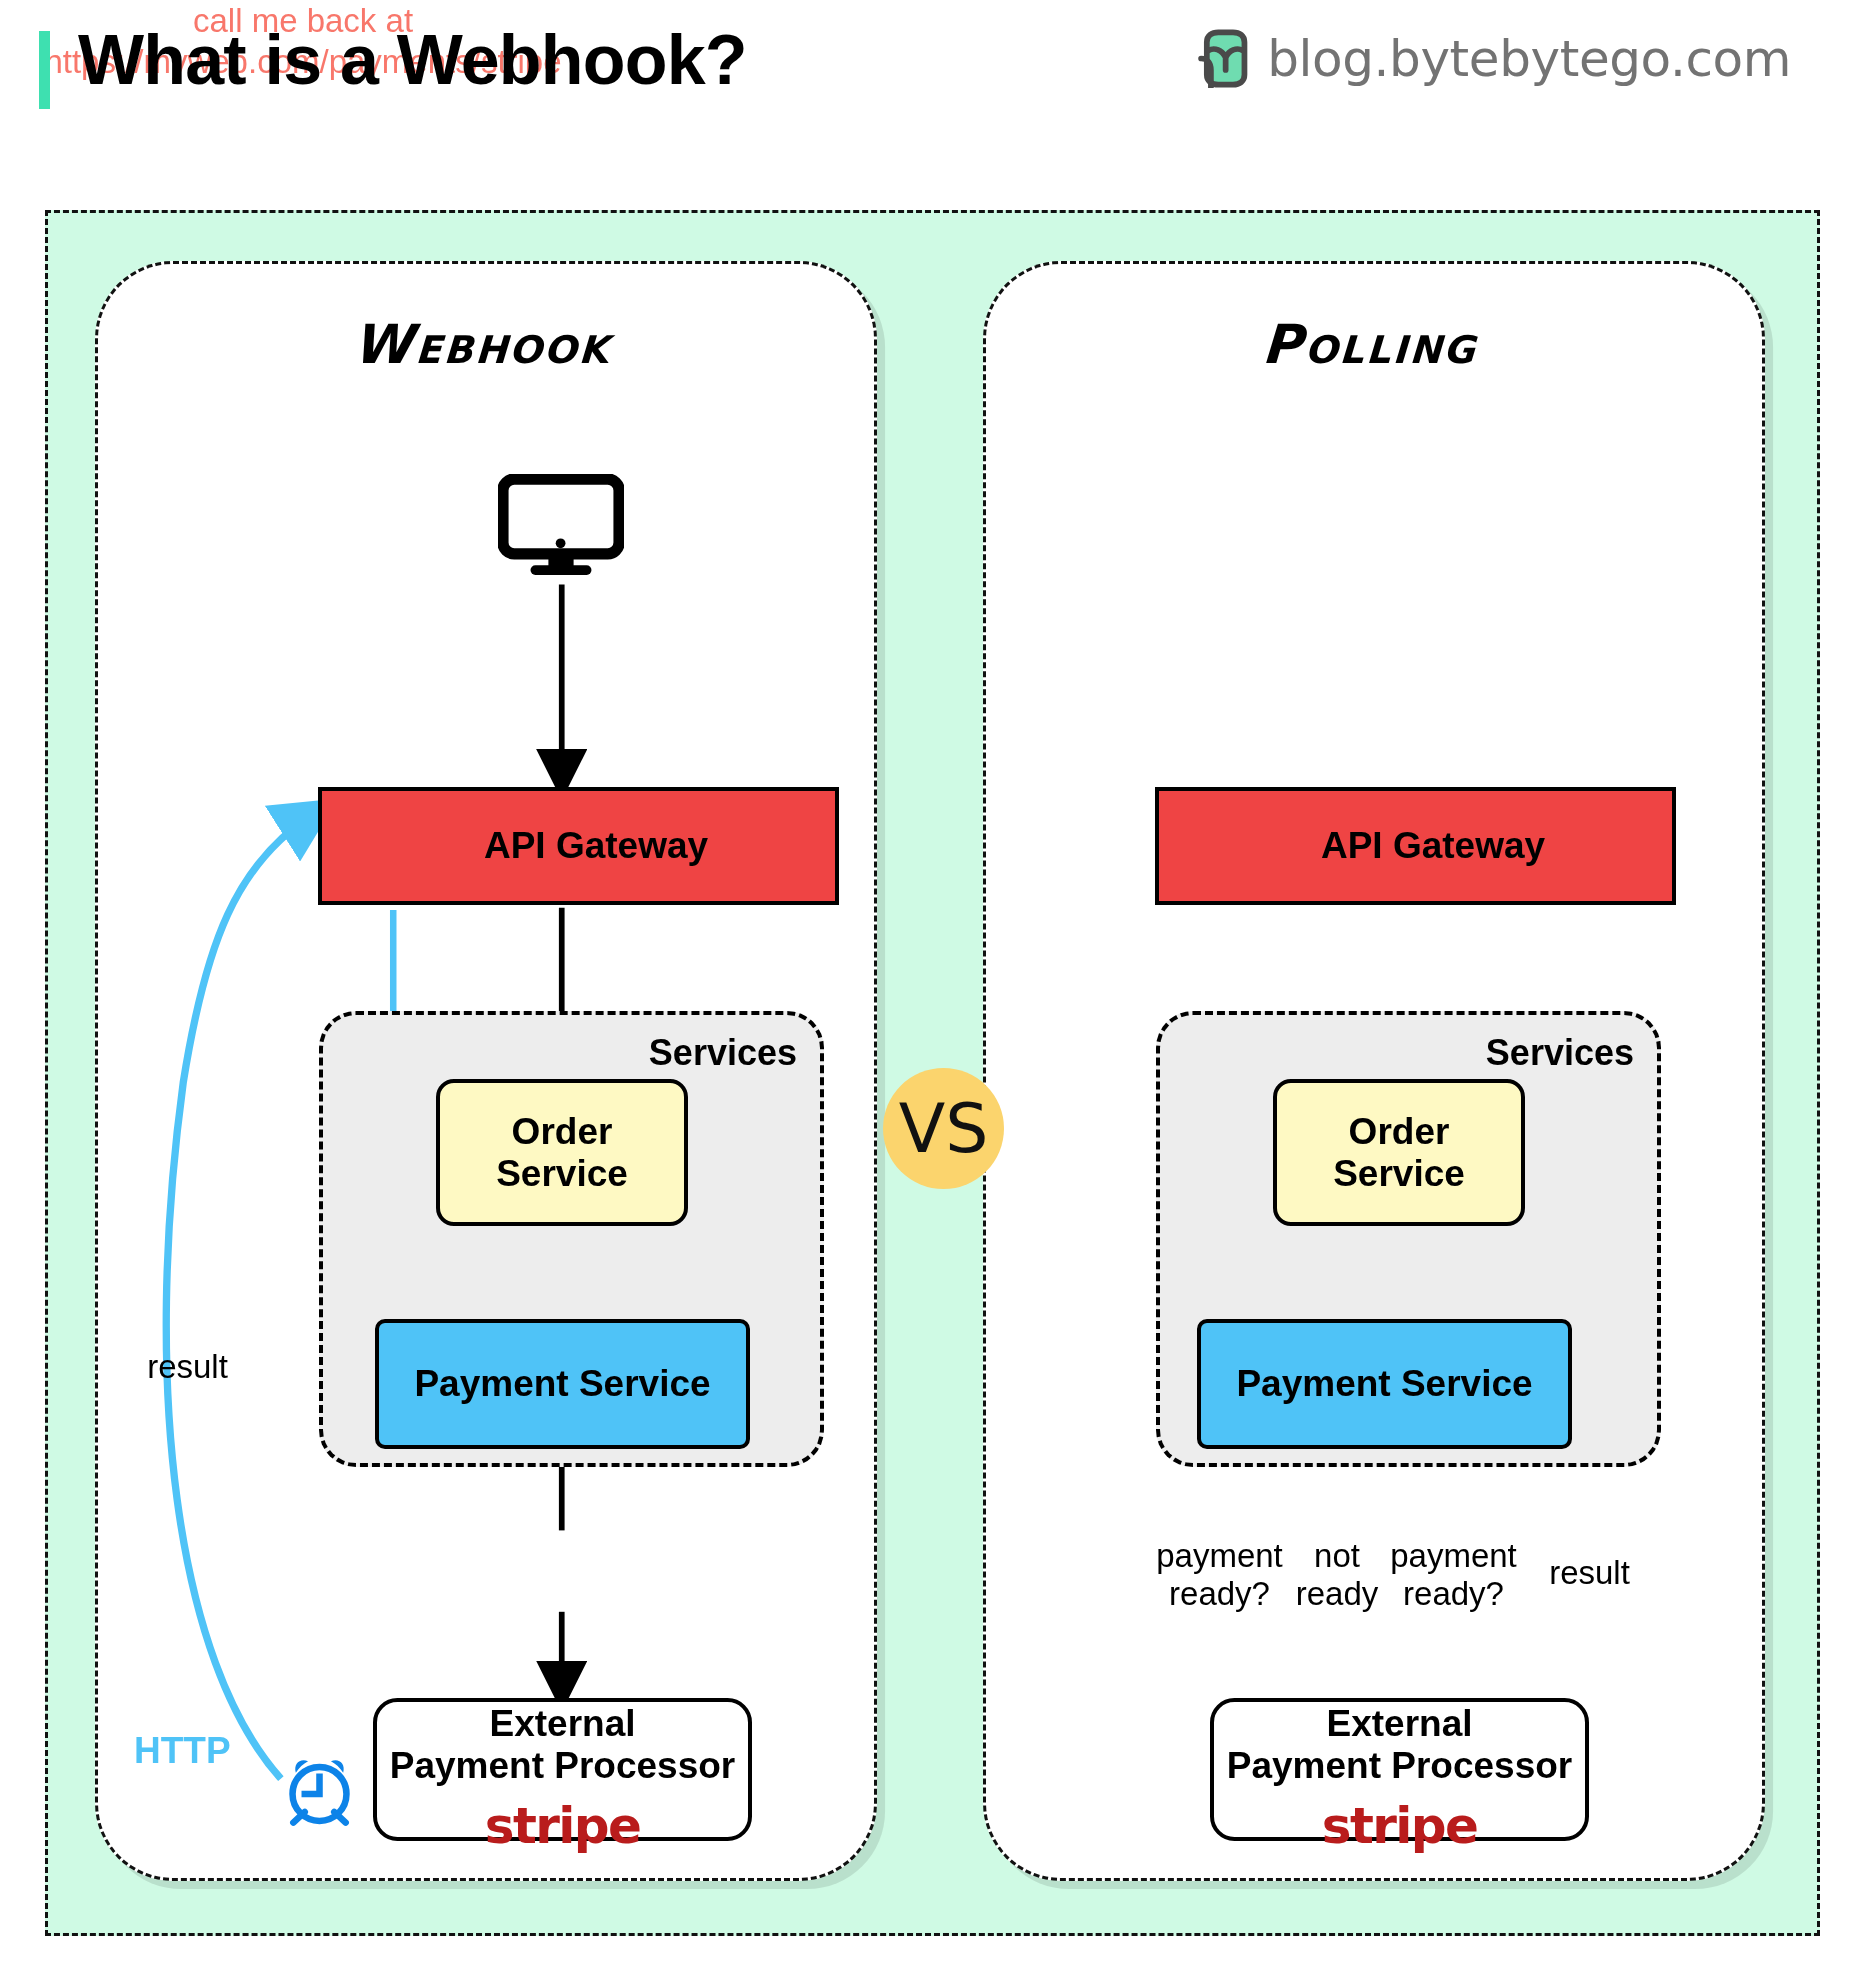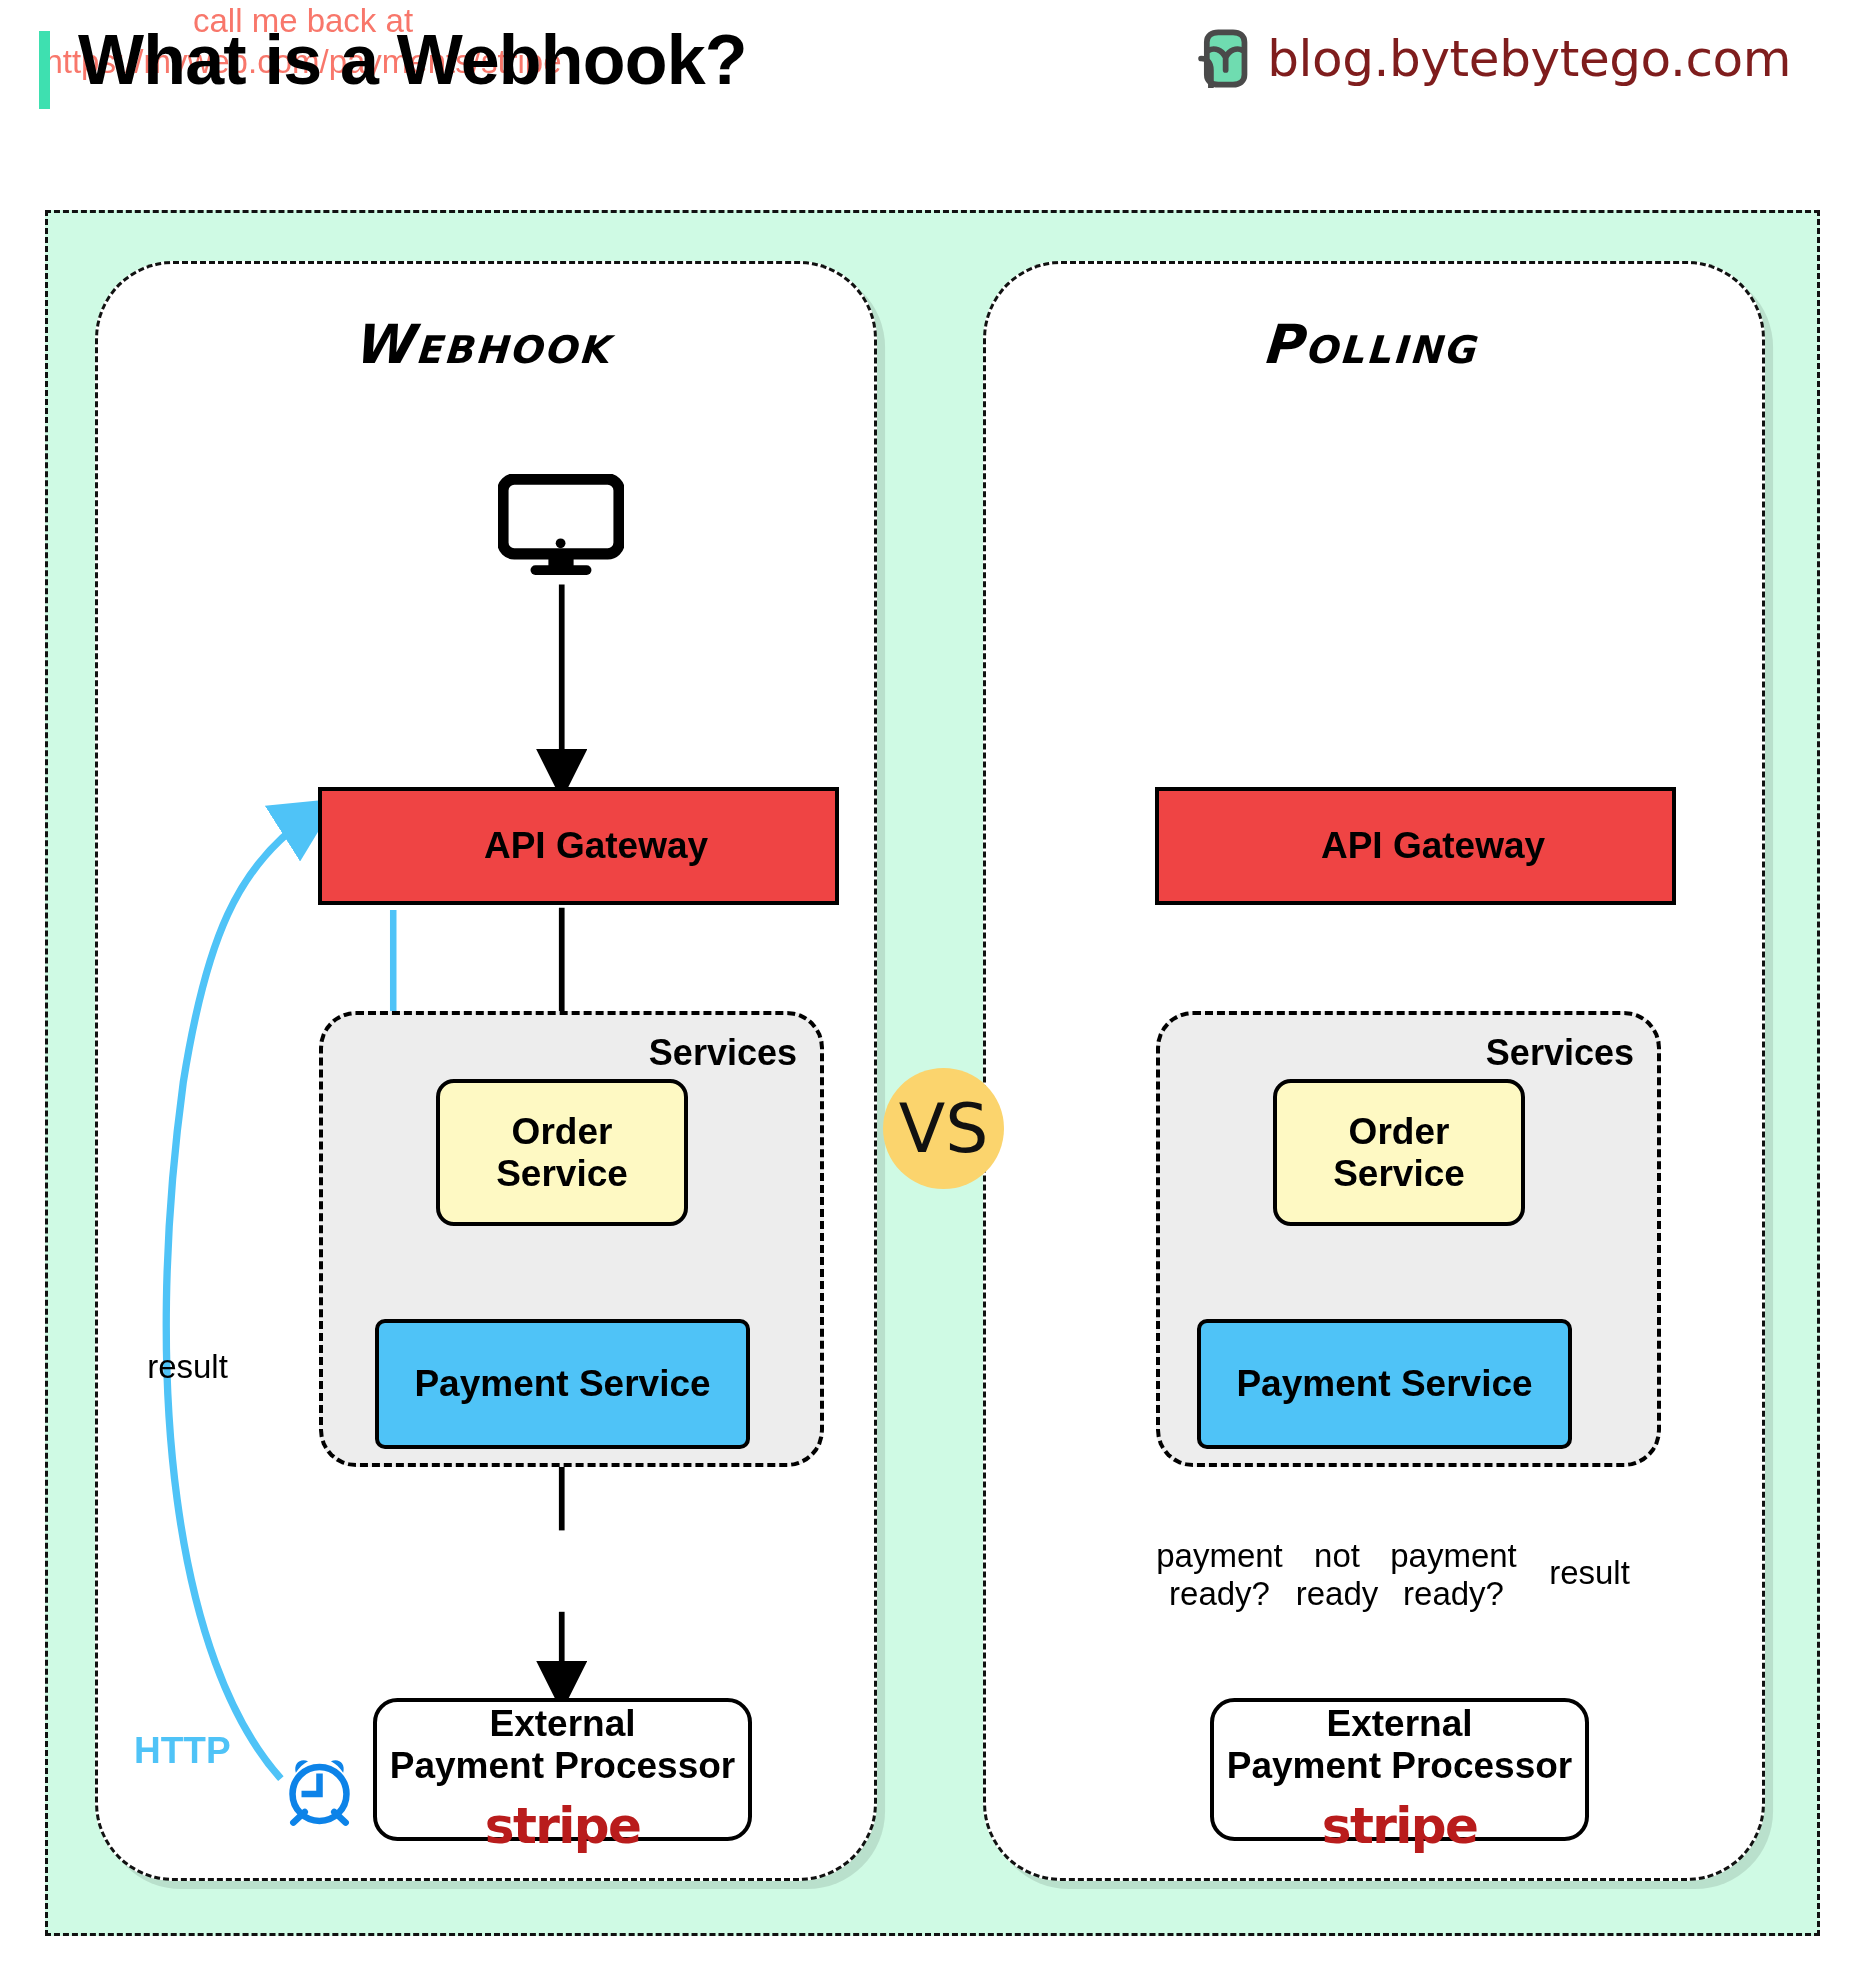--- a/index.html
+++ b/index.html
@@ -22,21 +22,21 @@
     font-size: 70px; font-weight: 700; color: #000;
     letter-spacing: -0.8px; white-space: nowrap;
     font-family: "Liberation Sans", sans-serif;
   }
   .hdr-brand {
     position: absolute; right: 42px; top: 29px;
     display: flex; align-items: center; gap: 16.3px;
   }
   .brand-logo { width: 54px; height: 59px; }
   .brand-text {
-    font-size: 50px; color: #7f1d1d; white-space: nowrap;
+    font-size: 50px; color: #737373; white-space: nowrap;
     font-family: "DejaVu Sans", sans-serif; font-weight: 400;
     letter-spacing: -0.4px;
   }
 
   
   .outer {
     position: absolute; left: 45px; top: 210px;
     width: 1775px; height: 1726px;
     background: #CFFAE4;
     border: 3.3px dashed #111;

